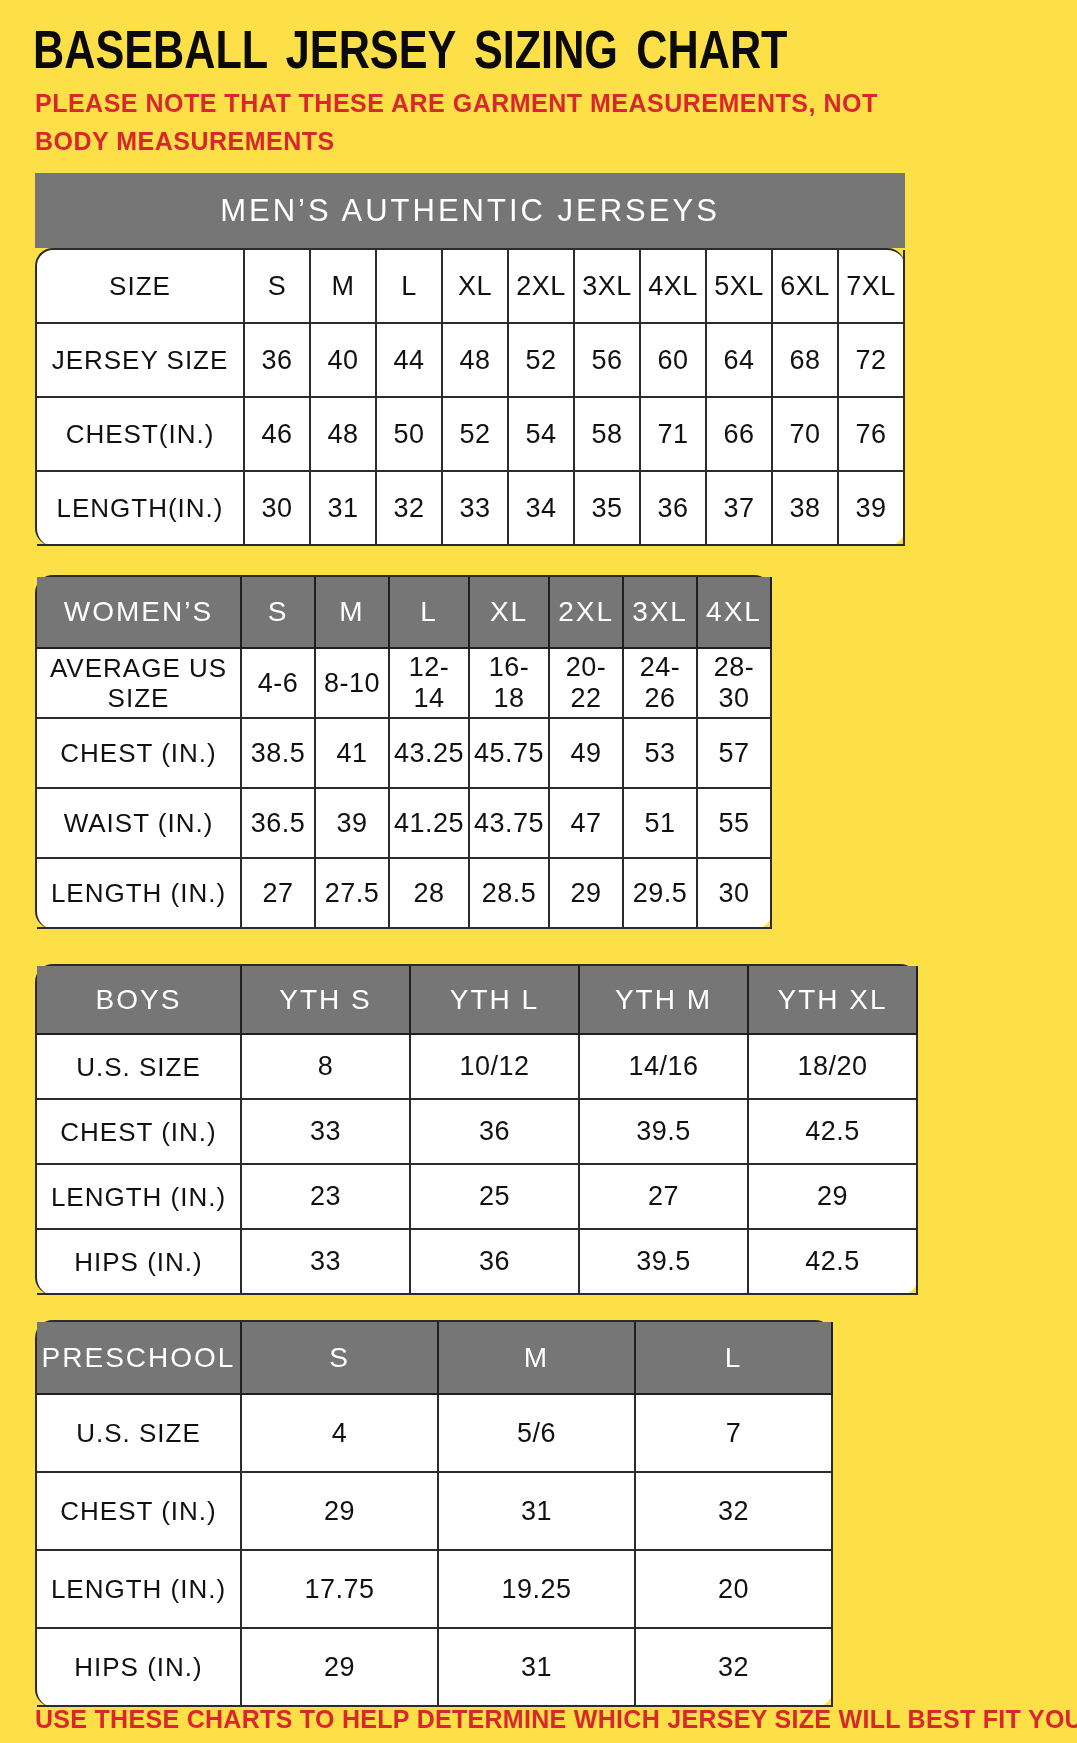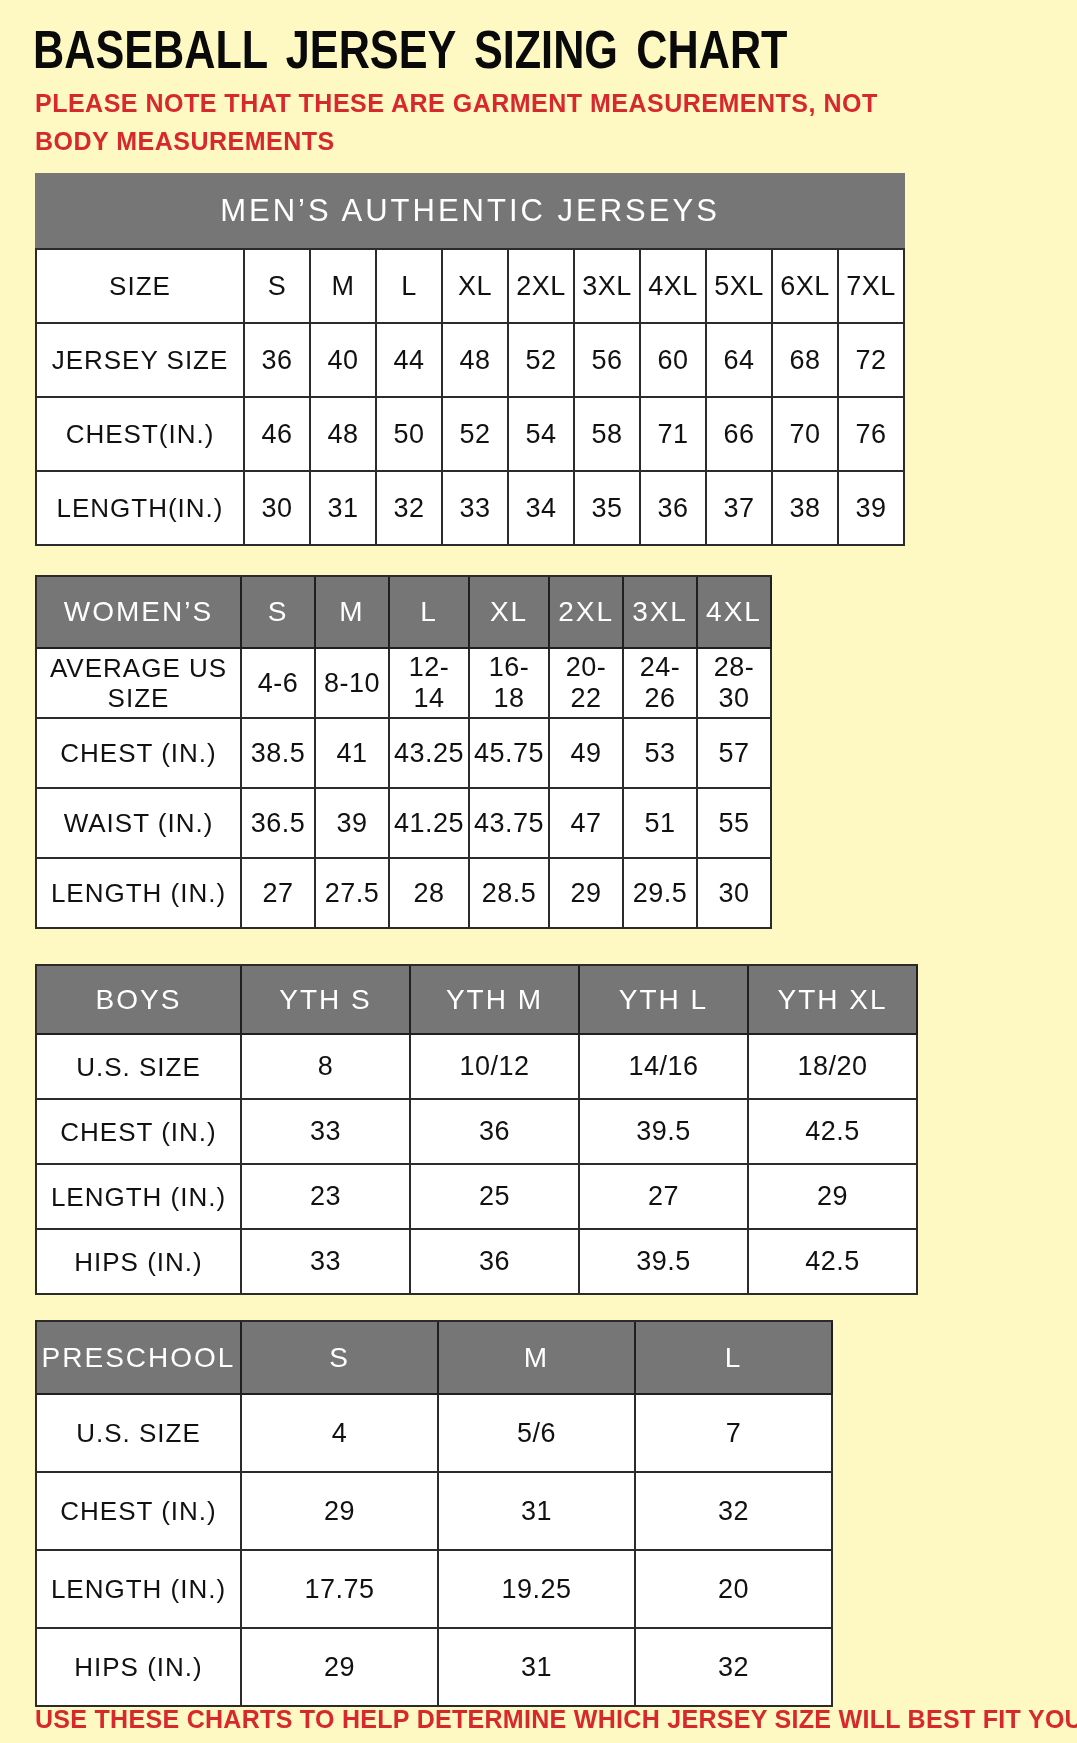--- a/index.html
+++ b/index.html
@@ -3,21 +3,21 @@
 <meta charset="utf-8">
 <style>
   :root{
     --border:#2b2b2b;
     --gray:#767676;
     --red:#d7282e;
     --ink:#111111;
   }
   html,body{margin:0;padding:0;background:#ffffff;}
   body{font-family:"Liberation Sans","DejaVu Sans",sans-serif;color:var(--ink);}
-  .page{position:relative;width:1077px;height:1743px;background:#fef9c3;overflow:hidden;}
+  .page{position:relative;width:1077px;height:1743px;background:#fde047;overflow:hidden;}
 
   .title{
     position:absolute;left:33px;top:18px;margin:0;
     font-size:54px;font-weight:bold;letter-spacing:0px;word-spacing:8px;
     color:#0a0a0a;white-space:nowrap;
     display:inline-block;transform:scaleX(0.80);transform-origin:left top;
   }
   .note{
     position:absolute;left:35px;top:84px;width:900px;margin:0;
     font-size:25px;font-weight:bold;line-height:38px;letter-spacing:0.5px;
@@ -33,20 +33,21 @@
   .banner{
     width:100%;height:75px;background:var(--gray);
     display:flex;align-items:center;justify-content:center;
     color:#ffffff;font-size:31px;letter-spacing:3px;
   }
   .grid{
     display:grid;
     border-top:2px solid var(--border);
     border-left:2px solid var(--border);
     background:#ffffff;
+    border-radius:18px;
   }
   .grid > div{
     border-right:2px solid var(--border);
     border-bottom:2px solid var(--border);
     display:flex;align-items:center;justify-content:center;
     text-align:center;
     font-size:27px;letter-spacing:0.5px;
     padding:0 4px;box-sizing:border-box;
   }
   .grid > .label{font-size:26px;letter-spacing:1px;line-height:30px;}
@@ -169,22 +170,22 @@
         <div class="value">28.5</div>
         <div class="value">29</div>
         <div class="value">29.5</div>
         <div class="value">30</div>
       </div>
     </section>
   <section class="table boys">
       <div class="grid">
         <div class="hcell label">BOYS</div>
         <div class="hcell">YTH S</div>
+        <div class="hcell">YTH L</div>
         <div class="hcell">YTH M</div>
-        <div class="hcell">YTH L</div>
         <div class="hcell">YTH XL</div>
         <div class="label">U.S. SIZE</div>
         <div class="value">8</div>
         <div class="value">10/12</div>
         <div class="value">14/16</div>
         <div class="value">18/20</div>
         <div class="label">CHEST (IN.)</div>
         <div class="value">33</div>
         <div class="value">36</div>
         <div class="value">39.5</div>

